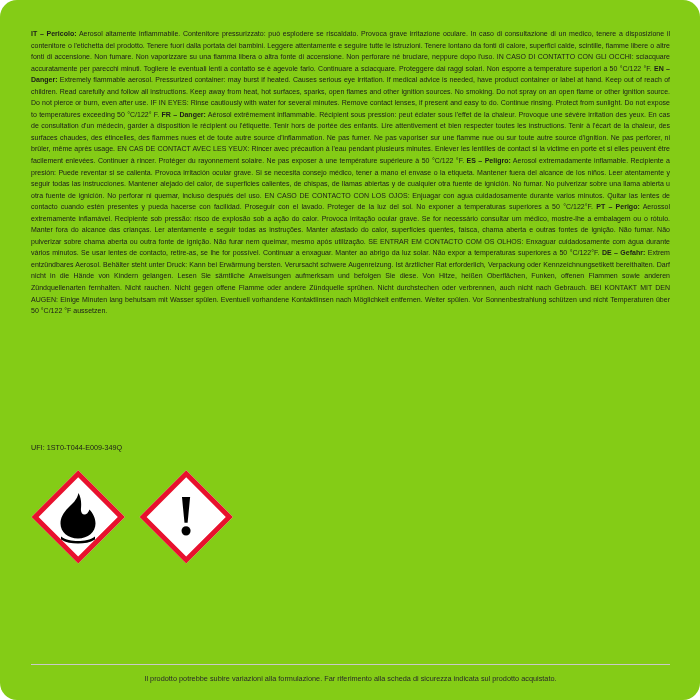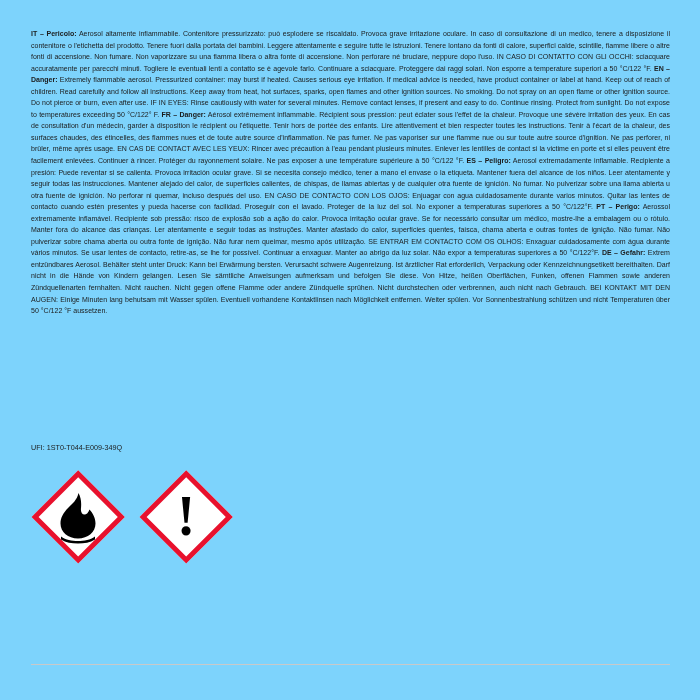--- a/index.html
+++ b/index.html
@@ -8,22 +8,23 @@
     padding: 0;
     width: 700px;
     height: 700px;
     background: #ffffff;
     font-family: "Liberation Sans", sans-serif;
   }
   .page {
     position: relative;
     width: 700px;
     height: 700px;
-    background: #7dd3fc;
+    background: #84cc16;
     overflow: hidden;
+    border-radius: 17px;
   }
   .safety-text {
     position: absolute;
     left: 31px;
     top: 28px;
     width: 639px;
     font-size: 7.0px;
     line-height: 11.55px;
     color: #1b1b1b;
     text-align: justify;
@@ -131,14 +132,15 @@
     <div class="picto">
       <div class="diamond"></div>
       <div class="glyph">
         <span class="exclam">!</span>
       </div>
     </div>
 
   </div>
 
   <div class="footer-rule"></div>
+  <div class="footer-note">Il prodotto potrebbe subire variazioni alla formulazione. Far riferimento alla scheda di sicurezza indicata sul prodotto acquistato.</div>
 
 </div>
 
 </body></html>

